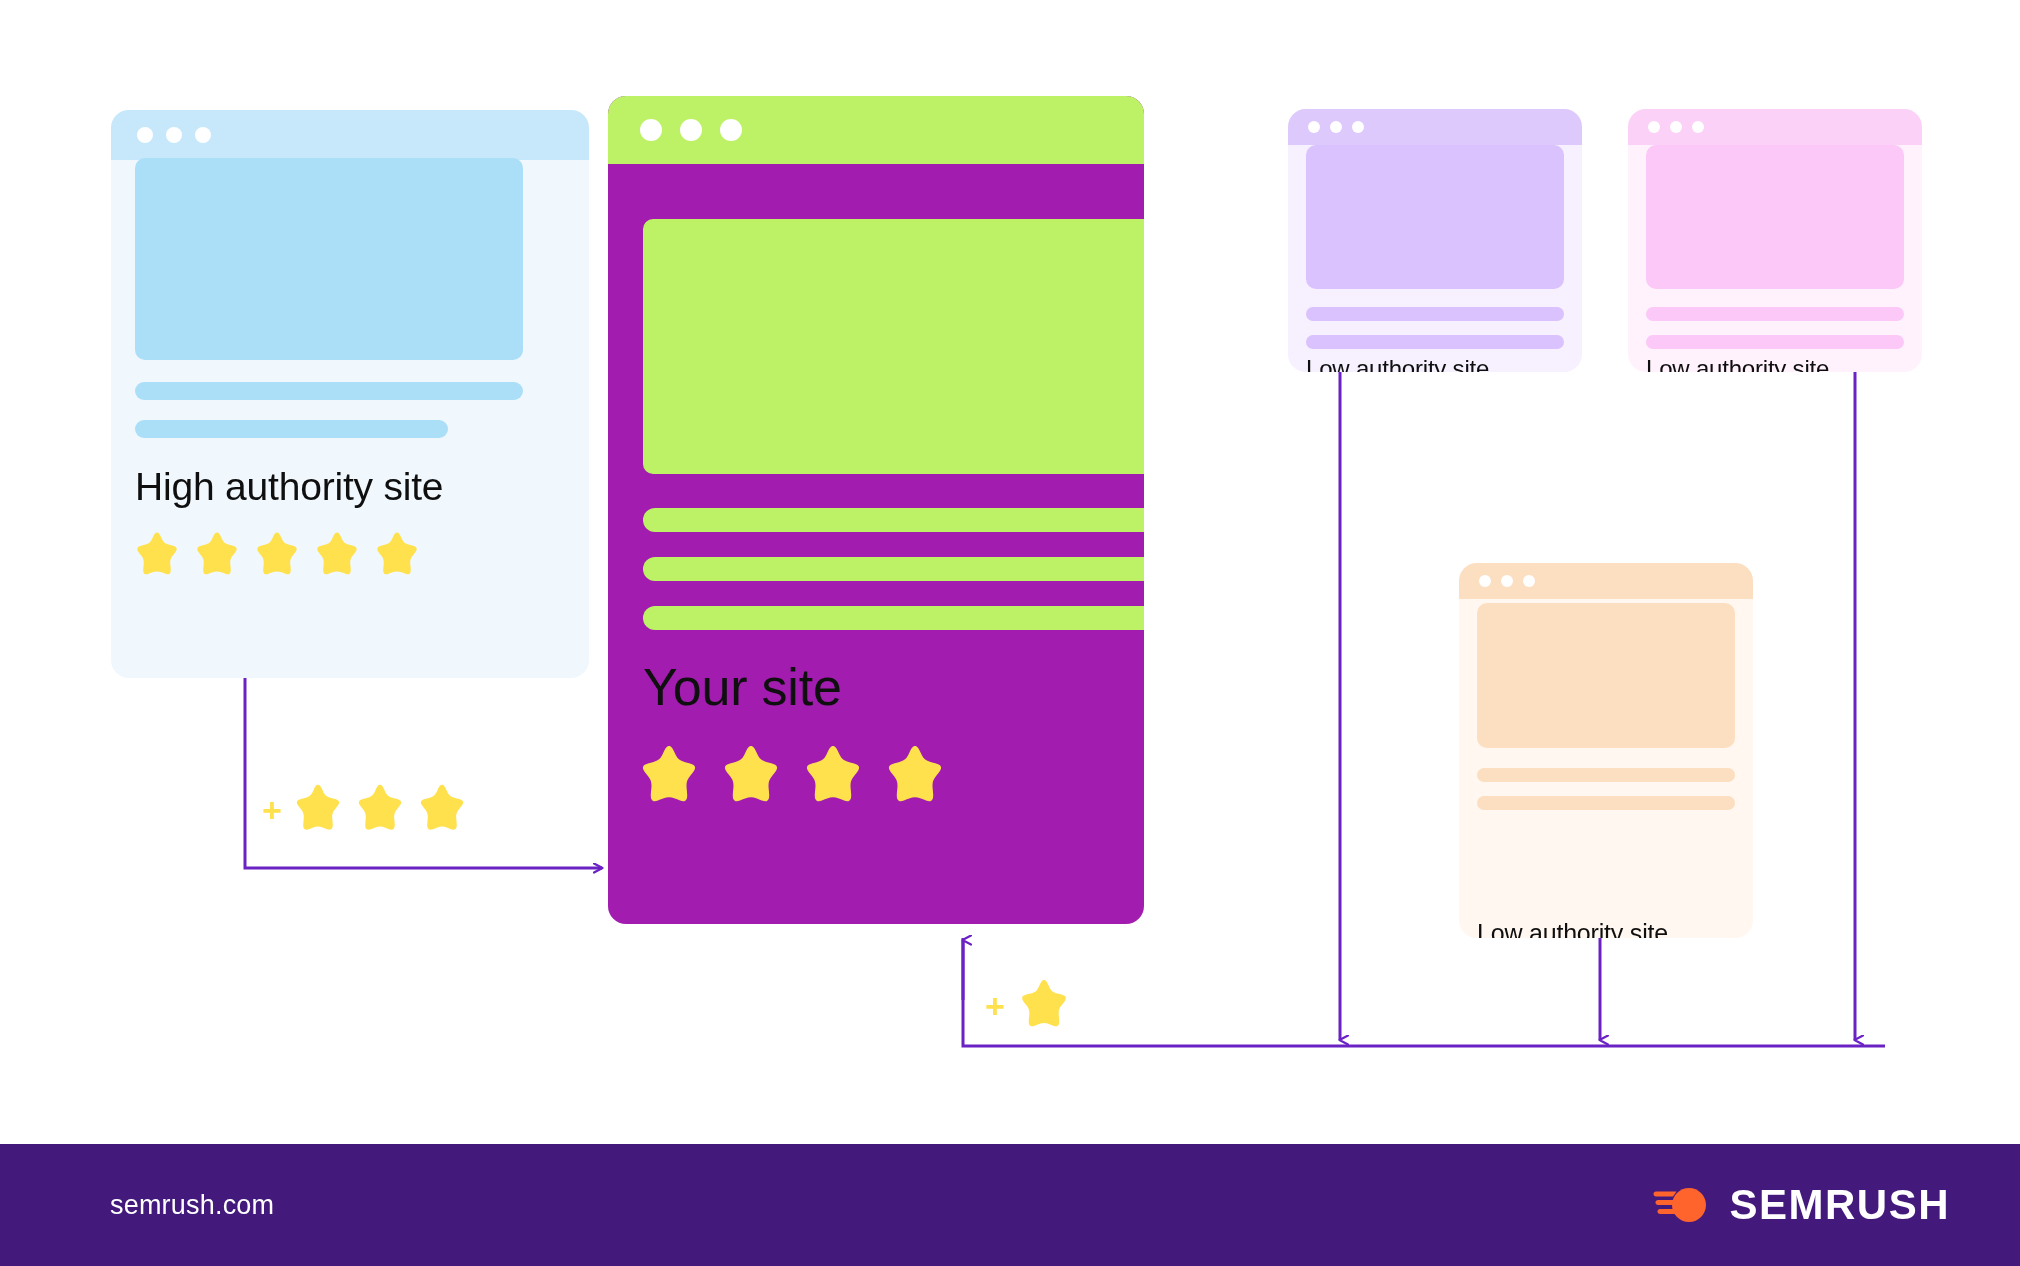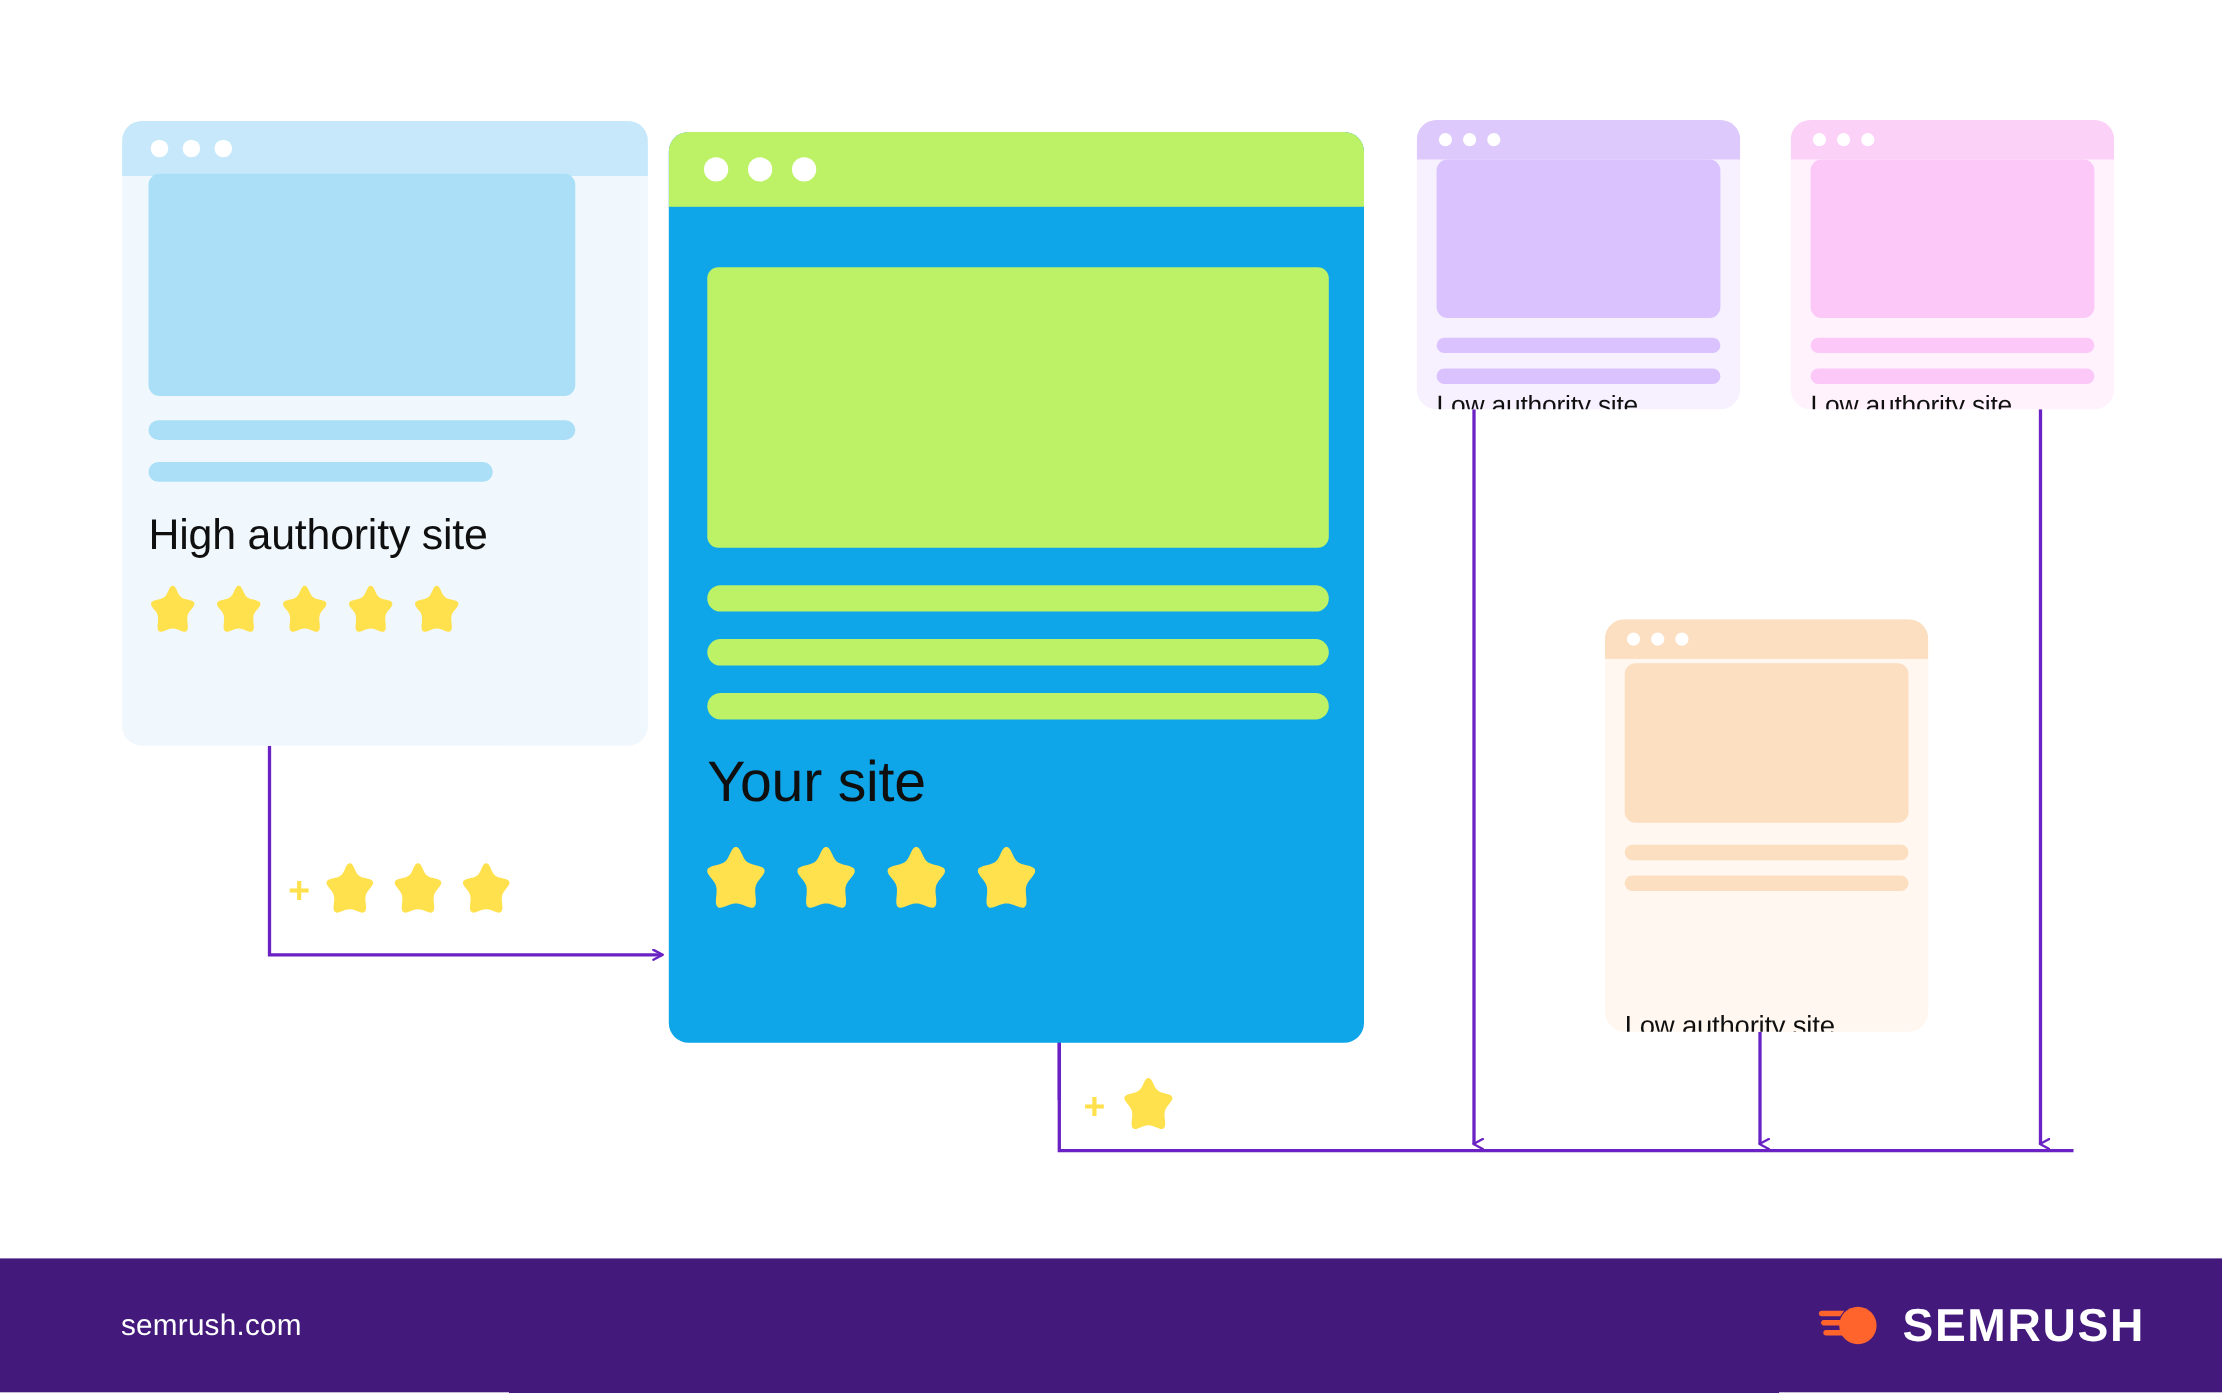--- a/index.html
+++ b/index.html
@@ -89,23 +89,23 @@
     position: absolute; left: 24px; top: 354px;
     font-size: 39px; line-height: 46px;
   }
   #card-high .stars {
     position: absolute; left: 18px; top: 418px;
     gap: 4px;
   }
 
   
   #card-your {
-    left: 608px; top: 120px;
-    width: 632px; height: 828px;
-    background: #0ea5e9;
+    left: 608px; top: 96px;
+    width: 536px; height: 828px;
+    background: #a21caf;
   }
   #card-your .card-bar {
     height: 68px;
     background: #bdf266;
     padding-left: 32px;
   }
   #card-your .dot { width: 22px; height: 22px; margin-right: 18px; }
   #card-your .hero {
     position: absolute; left: 35px; top: 123px;
     width: 565px; height: 255px;

